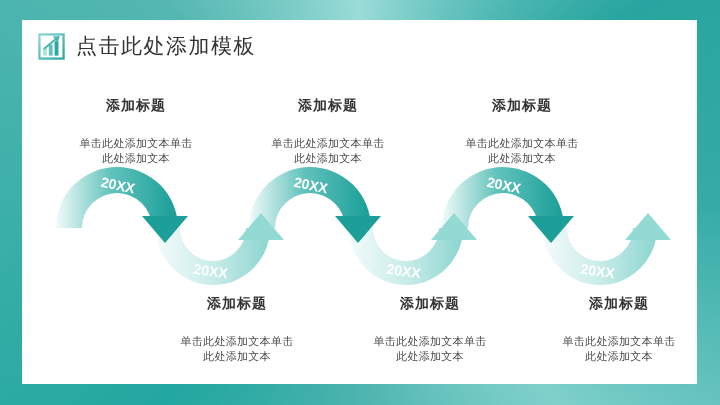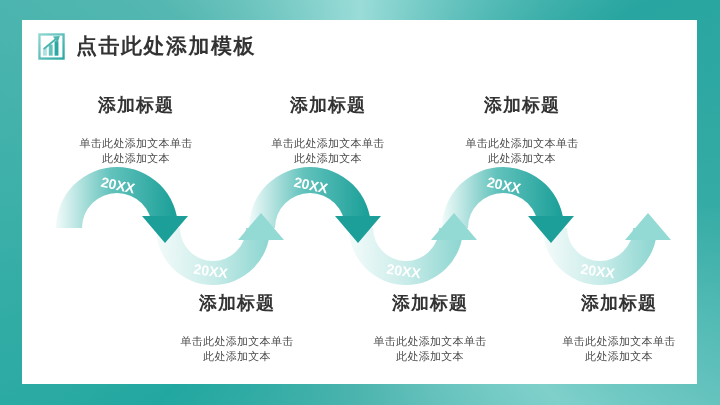--- a/index.html
+++ b/index.html
@@ -17,27 +17,27 @@
   .content{
     position:absolute;left:22px;top:20px;width:675px;height:364px;
     background:#ffffff;
   }
   .header{
     position:absolute;left:16px;top:12px;
     display:flex;align-items:center;gap:11px;
   }
   .header-icon{width:27px;height:27px;display:block;}
   .header-title{
-    font-size:21px;font-weight:bold;color:#333333;letter-spacing:1.5px;
+    font-size:21px;font-weight:normal;color:#333333;letter-spacing:1.5px;
   }
   .block{
     position:absolute;width:164px;text-align:center;
   }
   .block-title{
-    font-size:18px;font-weight:bold;color:#333333;letter-spacing:1px;line-height:22px;
+    font-size:14px;font-weight:bold;color:#333333;letter-spacing:1px;line-height:22px;
   }
   .block-body{
     margin-top:20px;font-size:11px;color:#4a4a4a;line-height:14.5px;letter-spacing:0.3px;
   }
   .wave{position:absolute;left:8px;top:140px;width:660px;height:135px;}
   .wave text{
     font-family:"Liberation Sans","DejaVu Sans",sans-serif;
     font-weight:bold;font-size:14px;fill:#ffffff;
   }
 </style>

